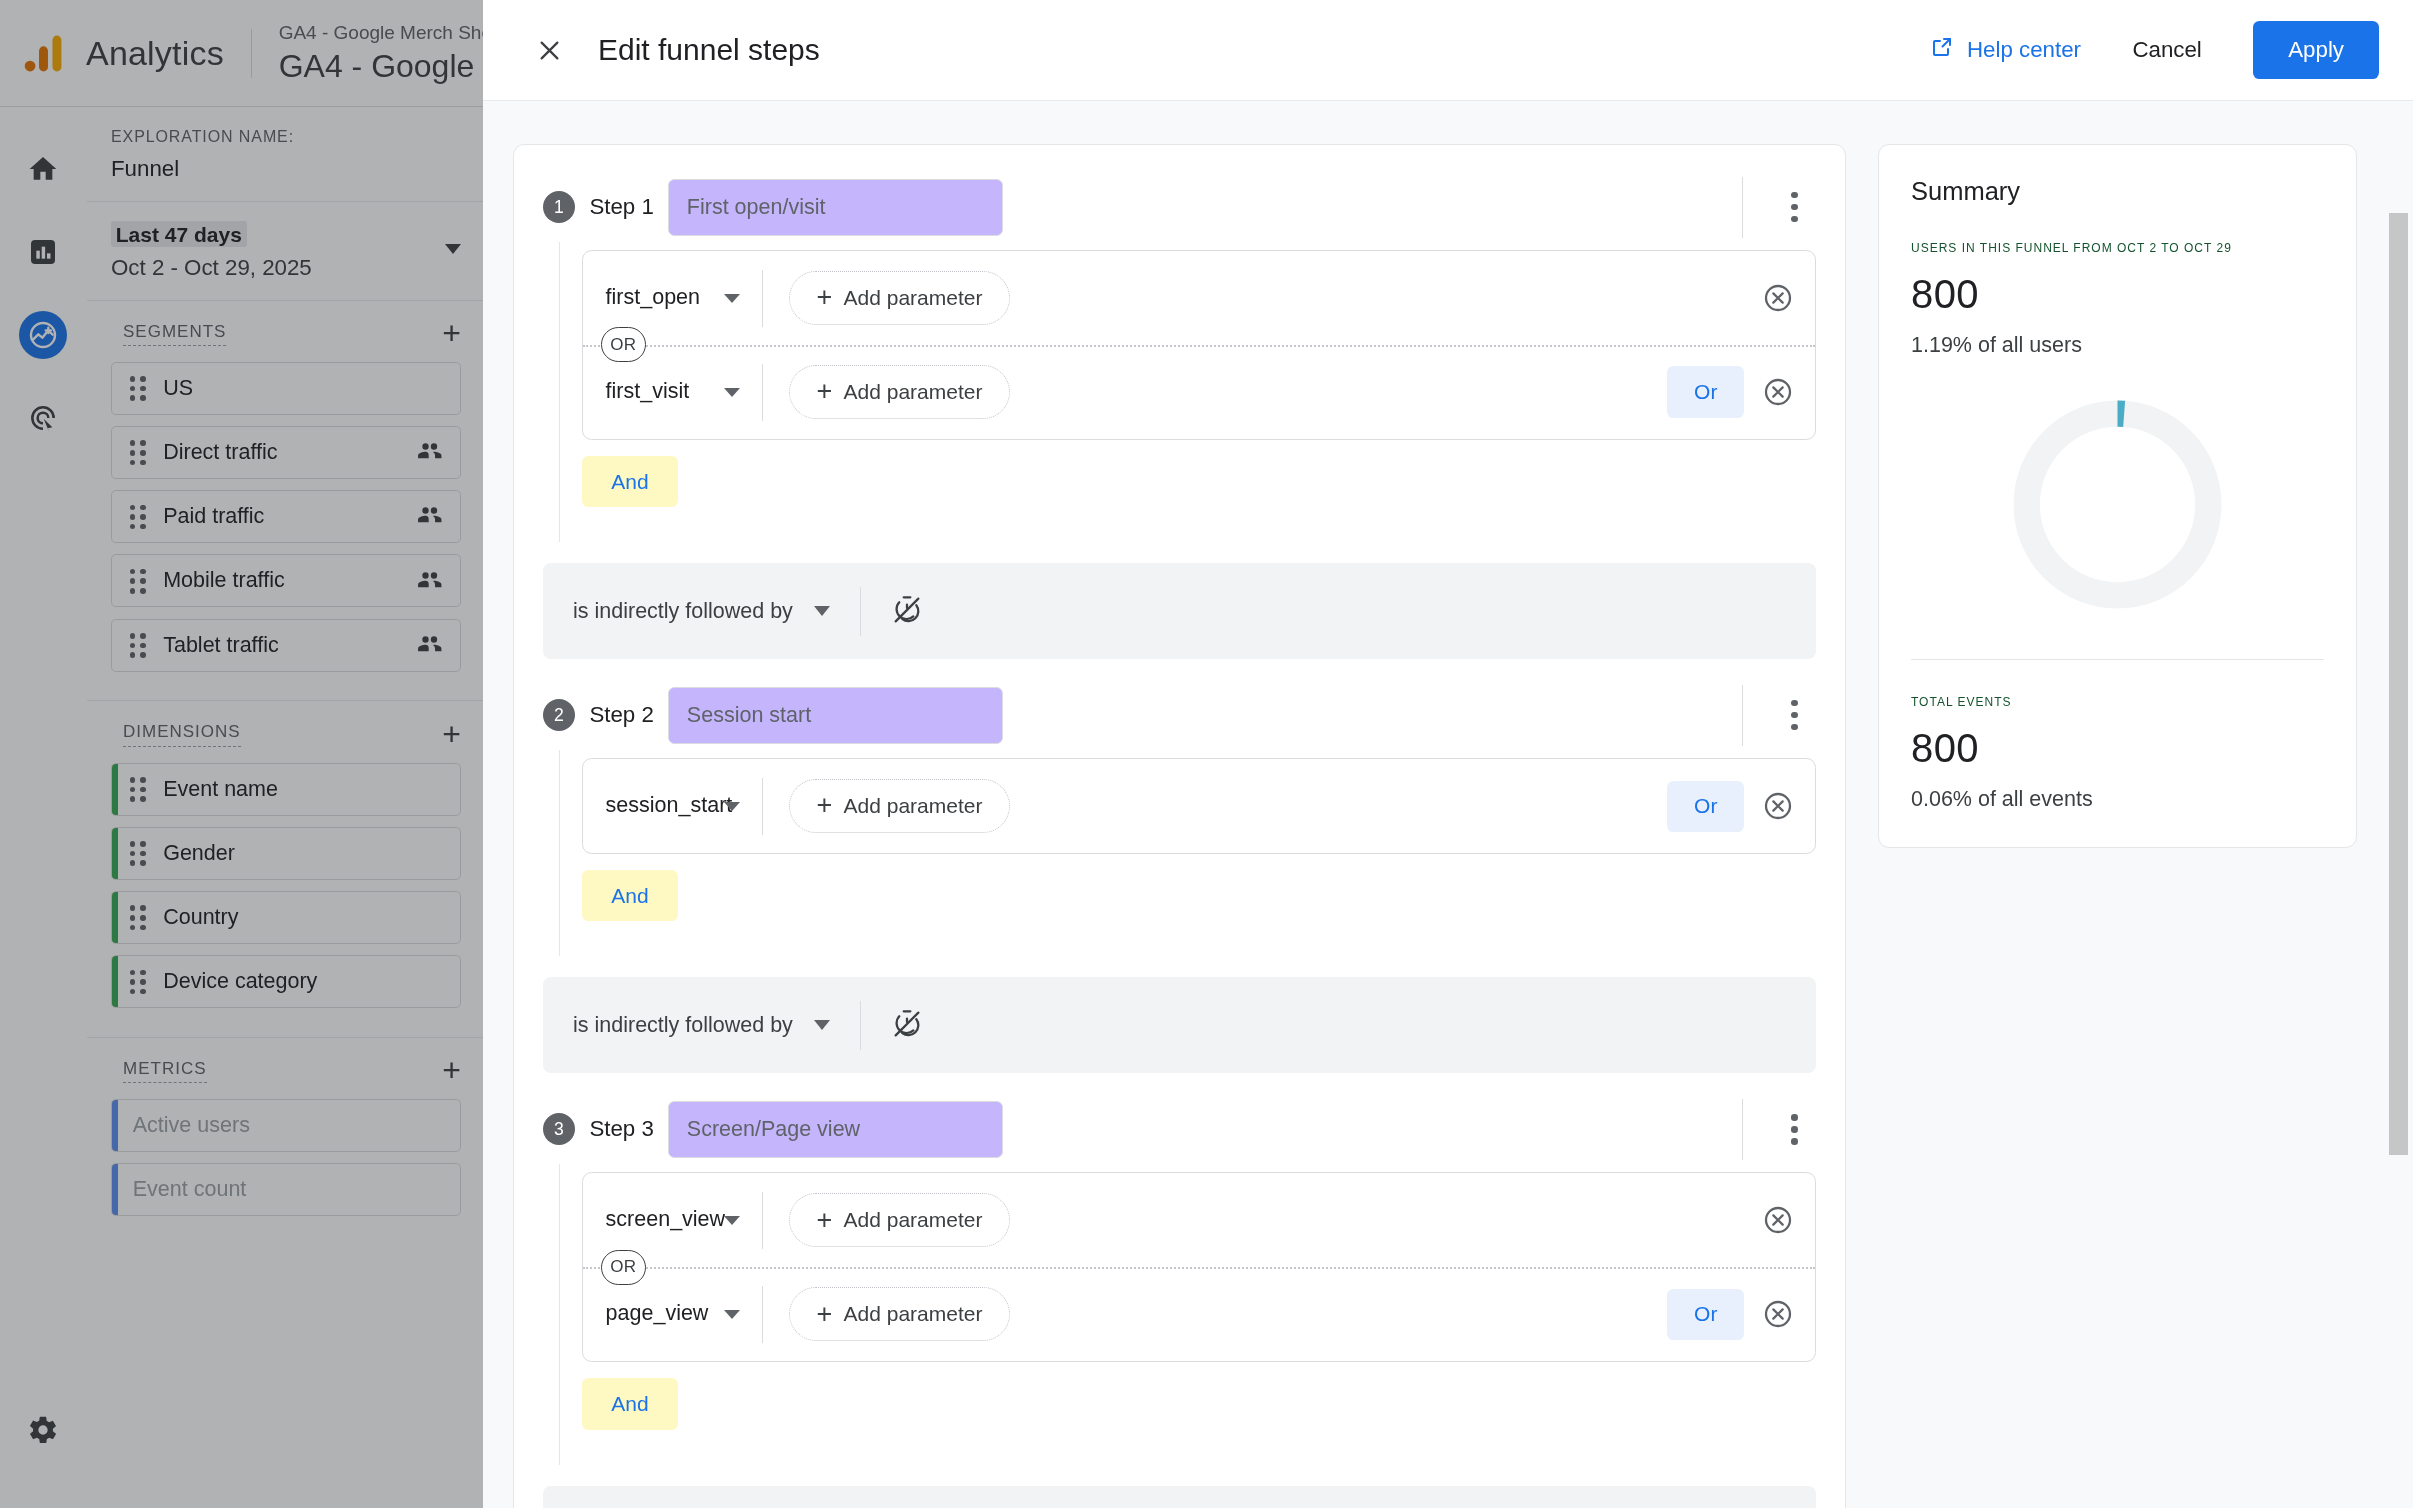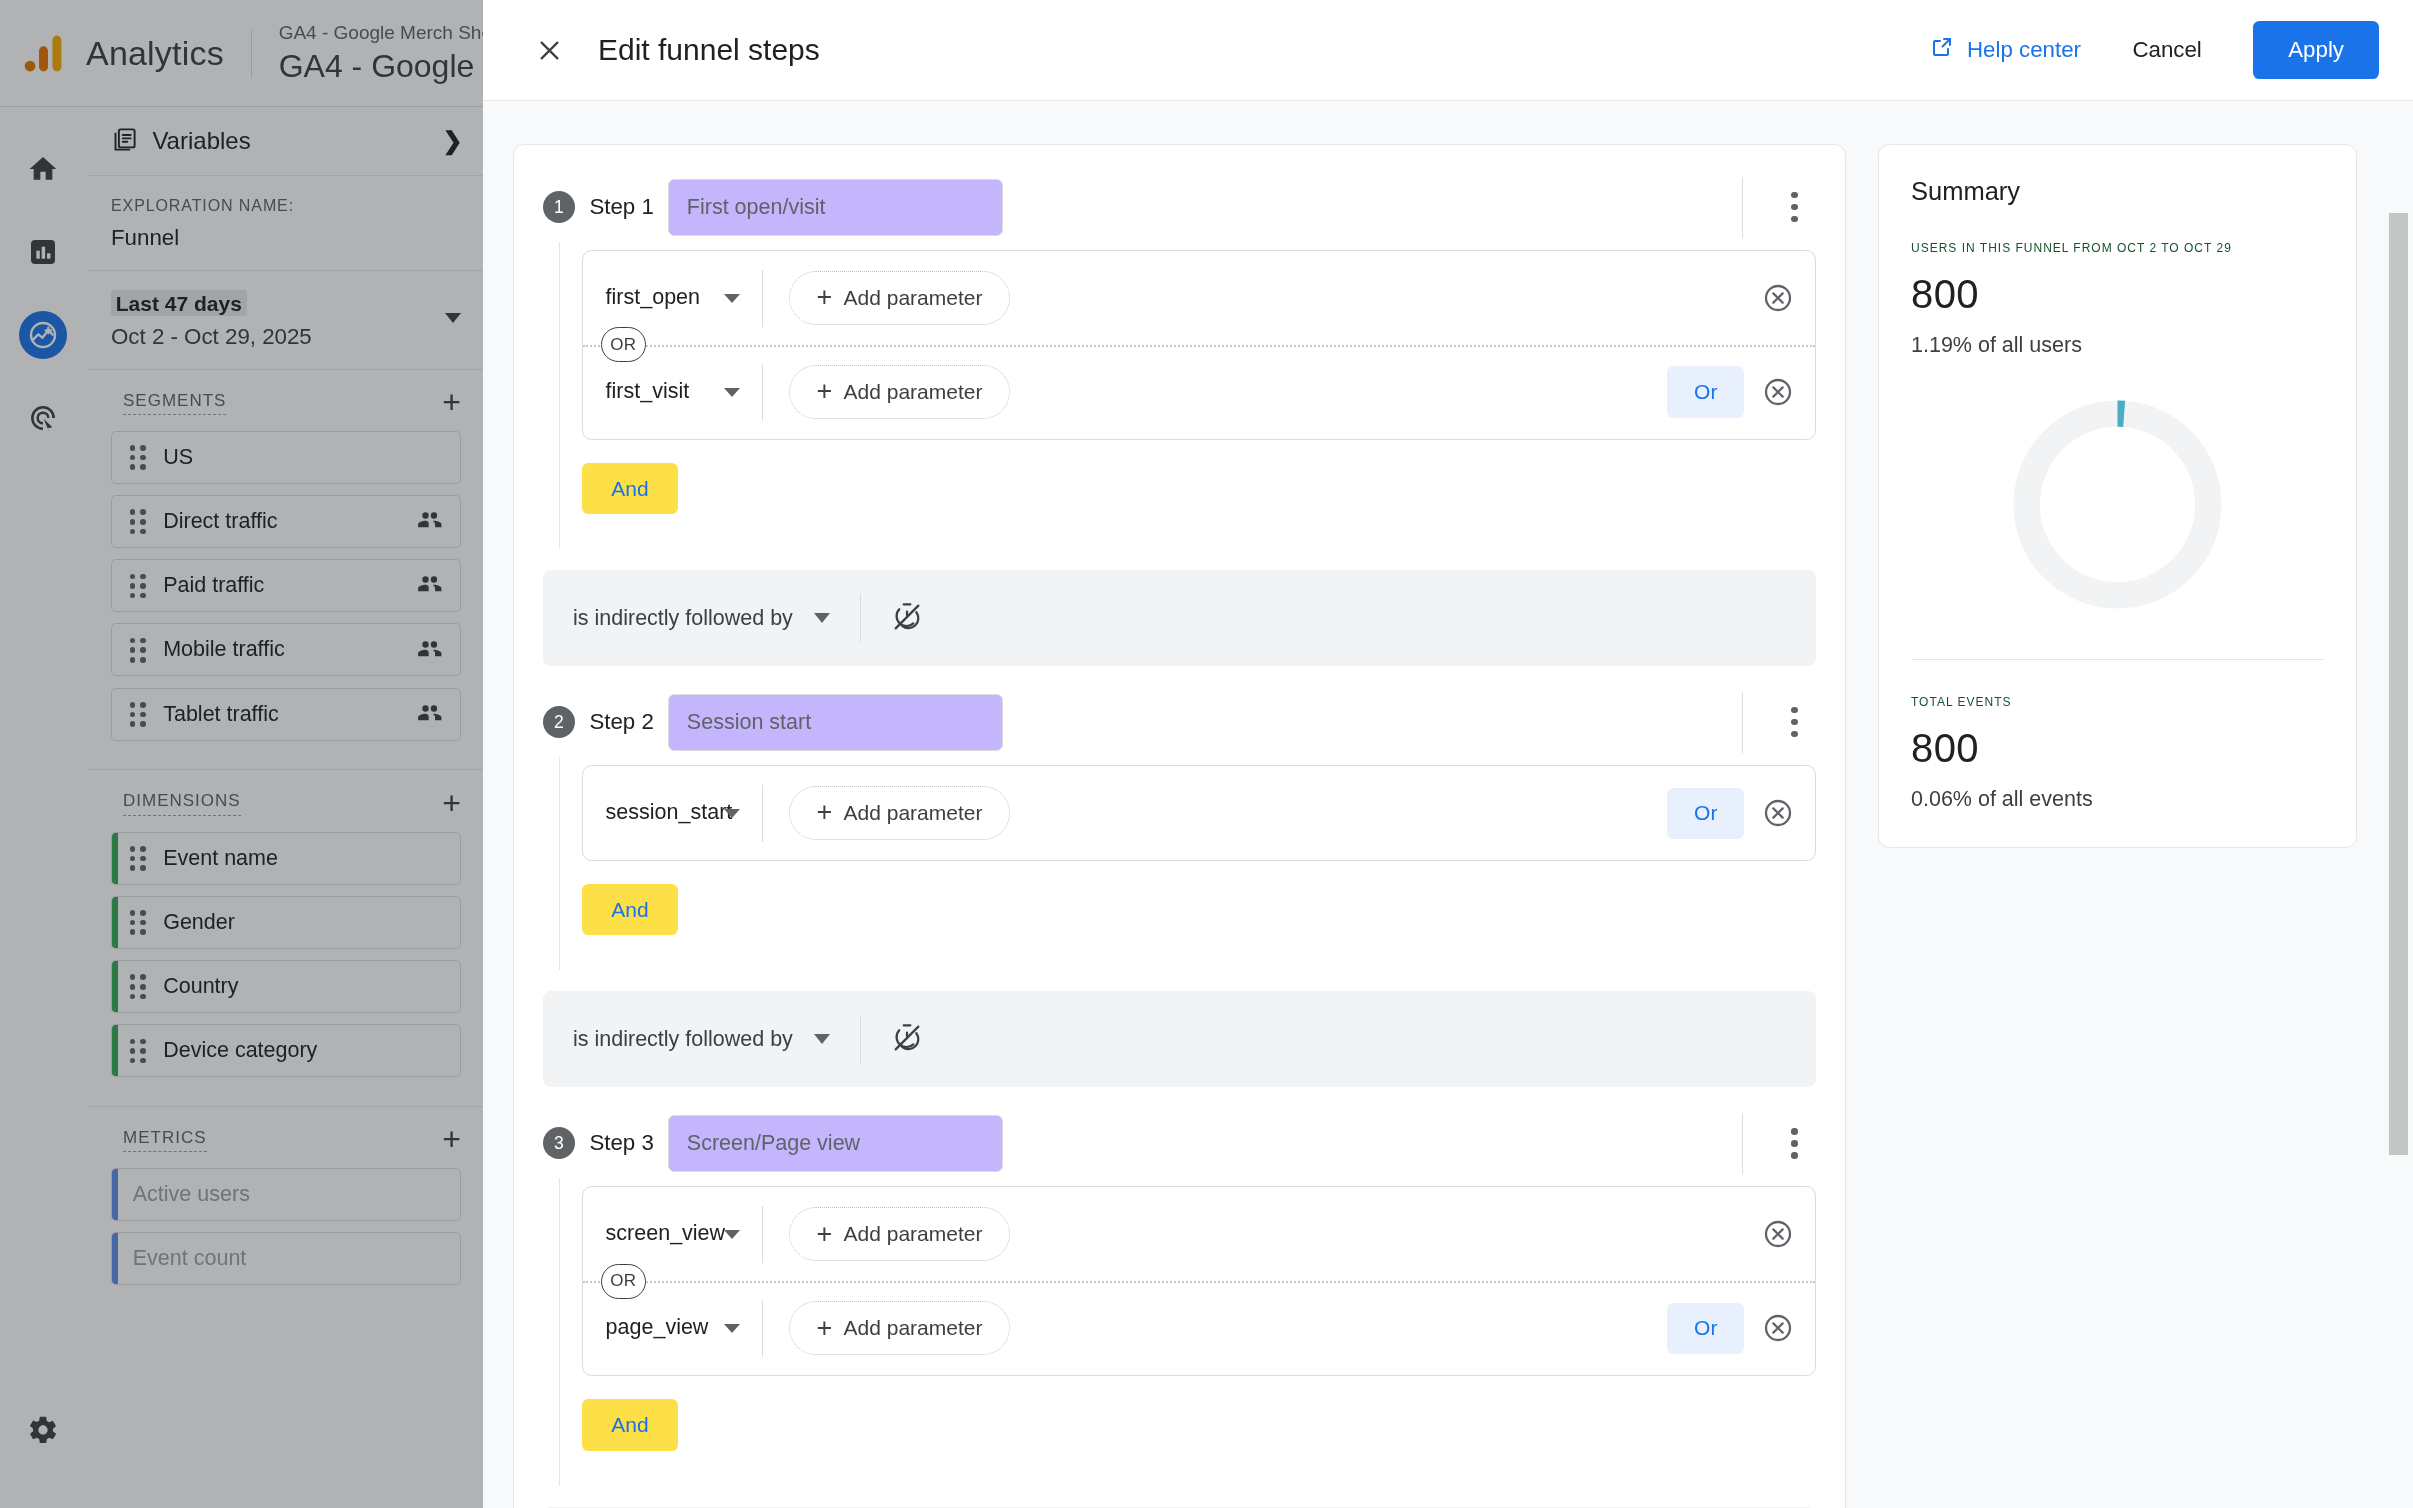--- a/index.html
+++ b/index.html
@@ -130,21 +130,21 @@
   .x-circle { width:32px;height:32px; cursor:pointer;}
 
   .or-sep { position:relative; height:0; }
   .or-sep .line { position:absolute; left:0; right:0; top:0; border-top:2.4px dotted #c3c7cb; }
   .or-sep .badge {
     position:absolute; left:17.6px; top:-17.6px; width:45px; height:35px; border:1.6px solid #3c4043;
     border-radius:17.6px; background:#fff; display:flex; align-items:center; justify-content:center;
     font-size:17px; color:#3c4043; letter-spacing:0.4px;
   }
 
-  .and-btn { margin-top:23px; background:#fde047; color:#1a73e8; font-size:21px; border:none; border-radius:6.4px; padding:13.6px 29px; cursor:pointer;}
+  .and-btn { margin-top:16px; background:#fef9c3; color:#1a73e8; font-size:21px; border:none; border-radius:6.4px; padding:13.6px 29px; cursor:pointer;}
   .step-tail { border-left:1.6px solid #e4e6e9; margin-left:16px; height:35px; }
 
   .connector {
     background:#f1f3f4; border-radius:8px; height:96px; display:flex; align-items:center;
     padding:0 30px; margin:21px 0 21px 0;
   }
   .connector .sel { font-size:21.5px; color:#3c4043; display:flex; align-items:center; gap:21px; cursor:pointer;}
   .connector .sel .caret { width:0;height:0;
      border-left:8.8px solid transparent;border-right:8.8px solid transparent;border-top:10.4px solid #5f6368;}
   .connector .csep { width:0.8px; height:49px; background:#dadce0; margin:0 30px; }
@@ -216,31 +216,20 @@
         </svg>
       </div>
       <div class="rail-gear">
         <svg width="32" height="32" viewBox="0 0 24 24" fill="#3c4043">
             <path d="M19.4 13c.04-.3.06-.64.06-1s-.02-.7-.07-1l2.1-1.6c.2-.15.24-.4.12-.6l-2-3.4c-.12-.22-.37-.3-.6-.22l-2.5 1c-.5-.4-1.08-.73-1.7-.98l-.38-2.6A.5.5 0 0 0 14 2h-4a.5.5 0 0 0-.47.4l-.38 2.6c-.62.25-1.2.6-1.7.98l-2.5-1c-.23-.08-.48 0-.6.22l-2 3.4c-.12.2-.07.45.12.6L4.6 11c-.05.3-.07.66-.07 1s.02.7.07 1l-2.1 1.6c-.2.15-.24.4-.12.6l2 3.4c.12.22.37.3.6.22l2.5-1c.5.4 1.08.73 1.7.98l.38 2.6c.04.23.24.4.47.4h4c.23 0 .43-.17.47-.4l.38-2.6c.62-.25 1.2-.6 1.7-.98l2.5 1c.23.08.48 0 .6-.22l2-3.4c.12-.2.07-.45-.12-.6L19.4 13zM12 15.5A3.5 3.5 0 1 1 12 8.5a3.5 3.5 0 0 1 0 7z"></path>
           </svg>
       </div>
     </div>
 
     <div class="ga-varpanel">
-      <div class="vp-head">
-        <span>
-          <svg width="27" height="27" viewBox="0 0 24 24" fill="none" stroke="#202124" stroke-width="1.7">
-            <rect x="7" y="3" width="14" height="16" rx="1.5"></rect>
-            <path d="M4 6v15h13"></path>
-            <path d="M10.5 8h7M10.5 11h7M10.5 14h4" stroke-linecap="round"></path>
-          </svg>
-        </span>
-        <span class="vp-head-title">Variables</span>
-        <span class="vp-chevron">❯</span>
-      </div>
 
       <div class="vp-block">
         <div class="vp-label">EXPLORATION NAME:</div>
         <div class="vp-value">Funnel</div>
       </div>
 
       <div class="vp-block">
         <div class="vp-daterow">
           <div>
             <span class="vp-date-chip">Last 47 days</span>

